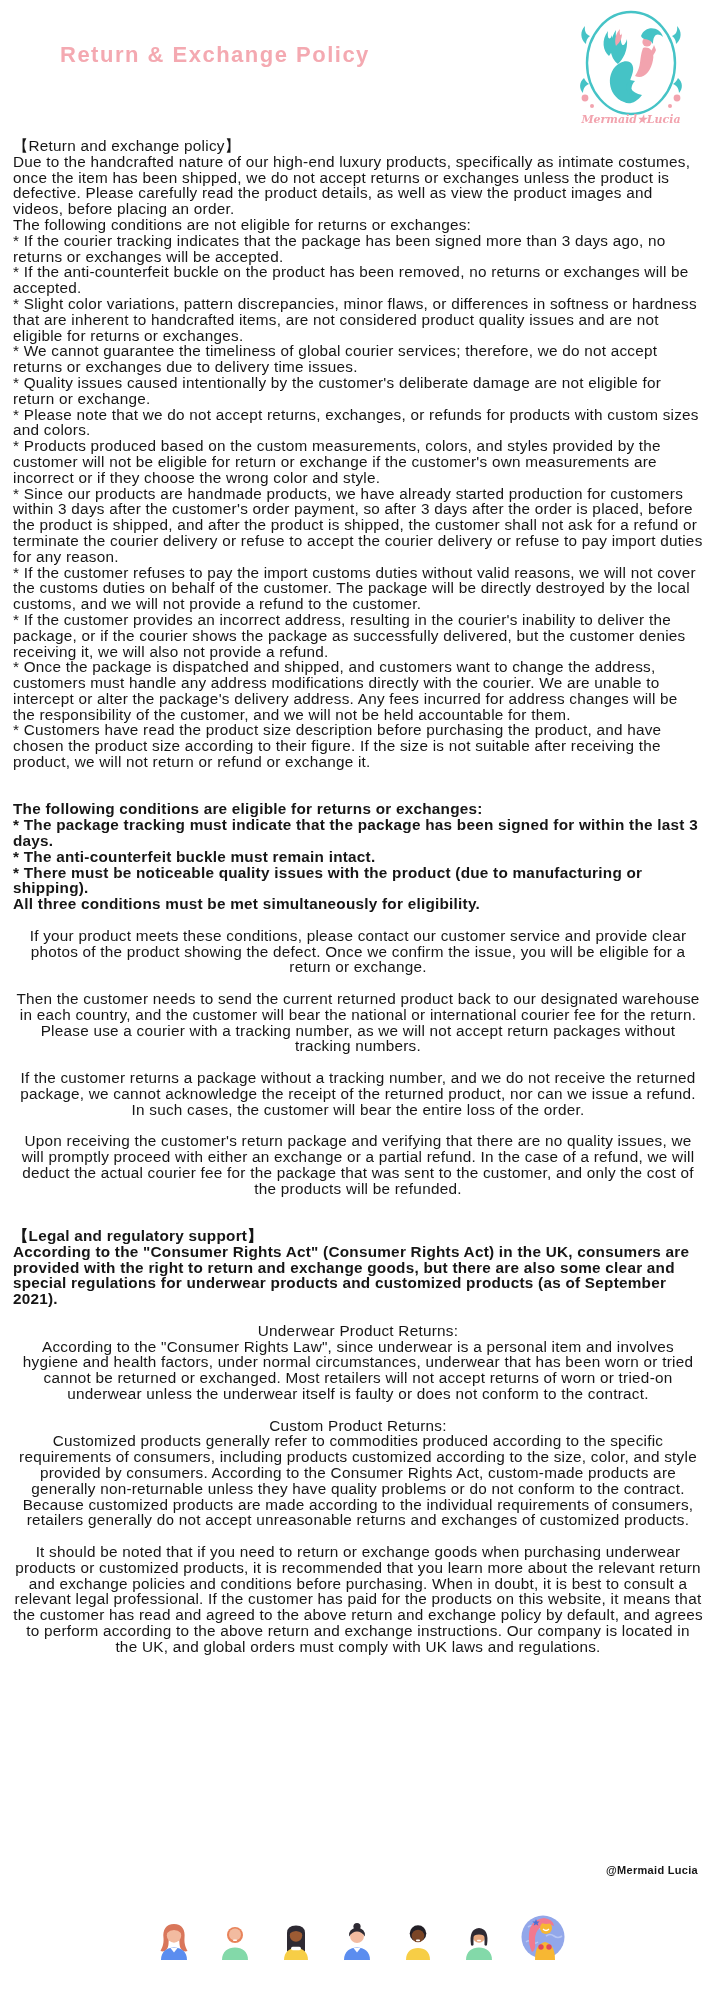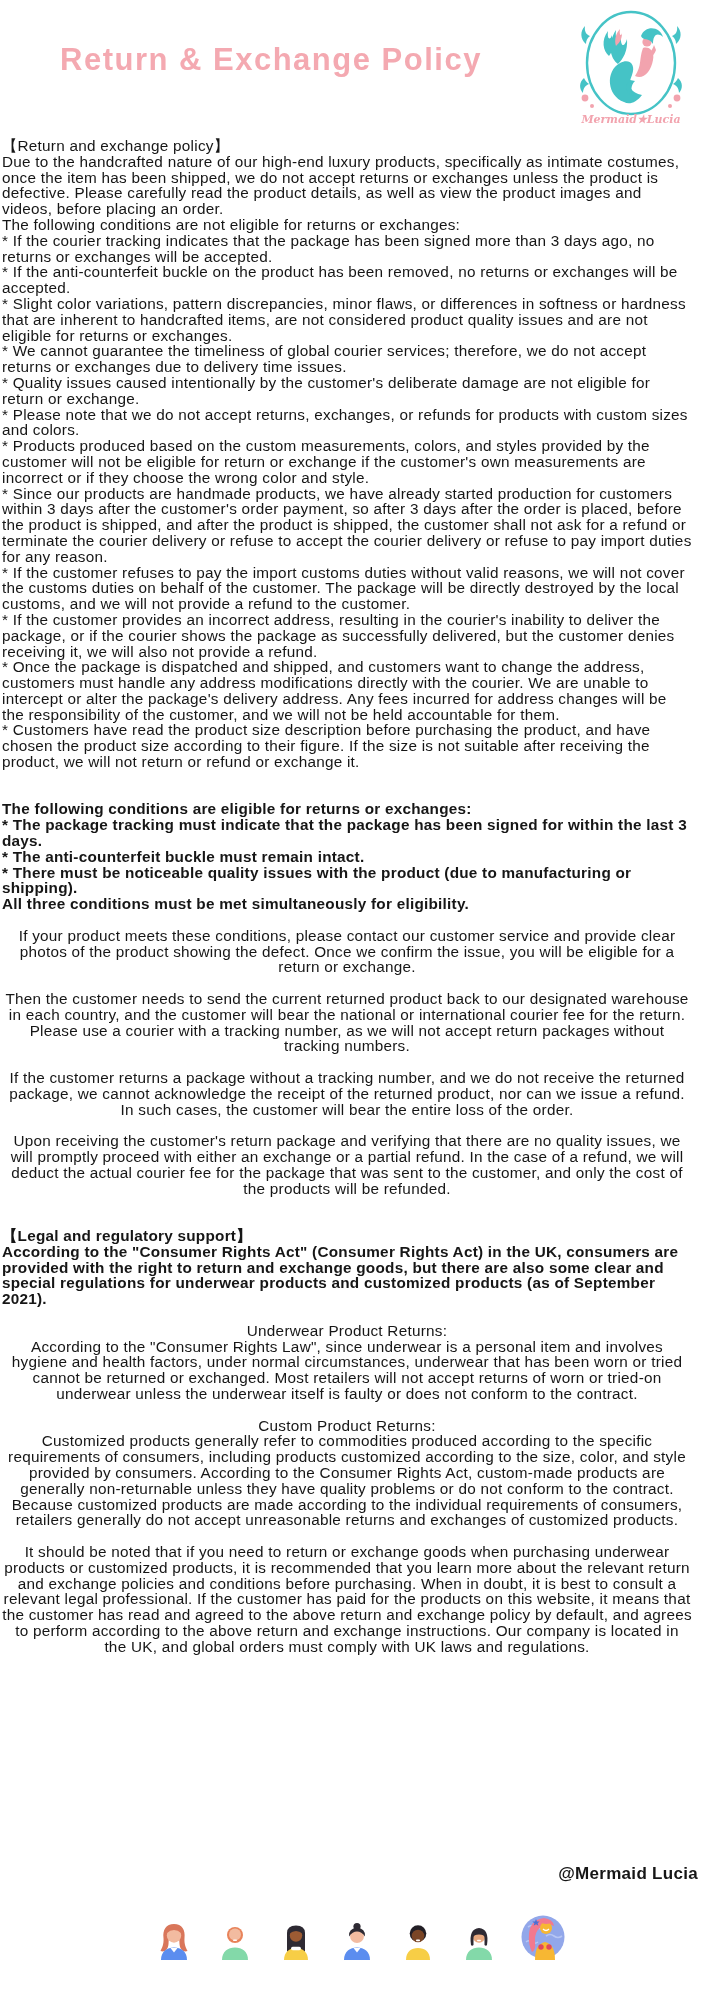--- a/index.html
+++ b/index.html
@@ -5,45 +5,45 @@
   html,body{margin:0;padding:0;background:#ffffff;}
   .page{
     position:relative;
     width:720px;height:2000px;
     background:var(--background,#fff);
     overflow:hidden;
     font-family:"Liberation Sans",sans-serif;
   }
   .page-title{
     position:absolute;top:42px;left:60px;margin:0;
-    font-size:31px;font-weight:bold;letter-spacing:1.5px;
+    font-size:22px;font-weight:bold;letter-spacing:1.5px;
     color:var(--title-pink,#F4A9B1);
     font-family:"Liberation Sans",sans-serif;
   }
   .logo{position:absolute;top:6px;left:572px;}
   .logo .teal{fill:var(--logo-teal,#45C3C6);}
   .logo .tealstroke{stroke:var(--logo-teal,#45C3C6);fill:none;}
   .logo .pink{fill:var(--logo-pink,#F2A3AE);}
   .logo-script{
     font-family:"DejaVu Serif",serif;
     font-style:italic;font-weight:bold;font-size:11px;
     fill:var(--logo-pink,#F2A3AE);
   }
   .policy-text{
-    position:absolute;top:138px;left:2px;width:690px;
+    position:absolute;top:138px;left:13px;width:690px;
     color:var(--text-color,#161616);
     font-size:15.3px;line-height:15.8px;letter-spacing:0.25px;
     white-space:pre-wrap;
   }
   .policy-text p{margin:0;}
   .policy-text p.gap1{margin-top:15.8px;text-align:center;}
   .policy-text p.gap2{margin-top:31.6px;font-weight:bold;}
   .signature{
     position:absolute;top:1864px;right:22px;
-    font-size:17px;font-weight:bold;letter-spacing:0.3px;
+    font-size:11px;font-weight:bold;letter-spacing:0.3px;
     color:var(--text-color,#161616);
   }
   .avatar-row{
     position:absolute;top:1914px;left:0;width:720px;
     display:flex;justify-content:center;align-items:flex-end;gap:21px;
   }
   .avatar-row svg{display:block;}
 </style>
 </head>
 <body>

